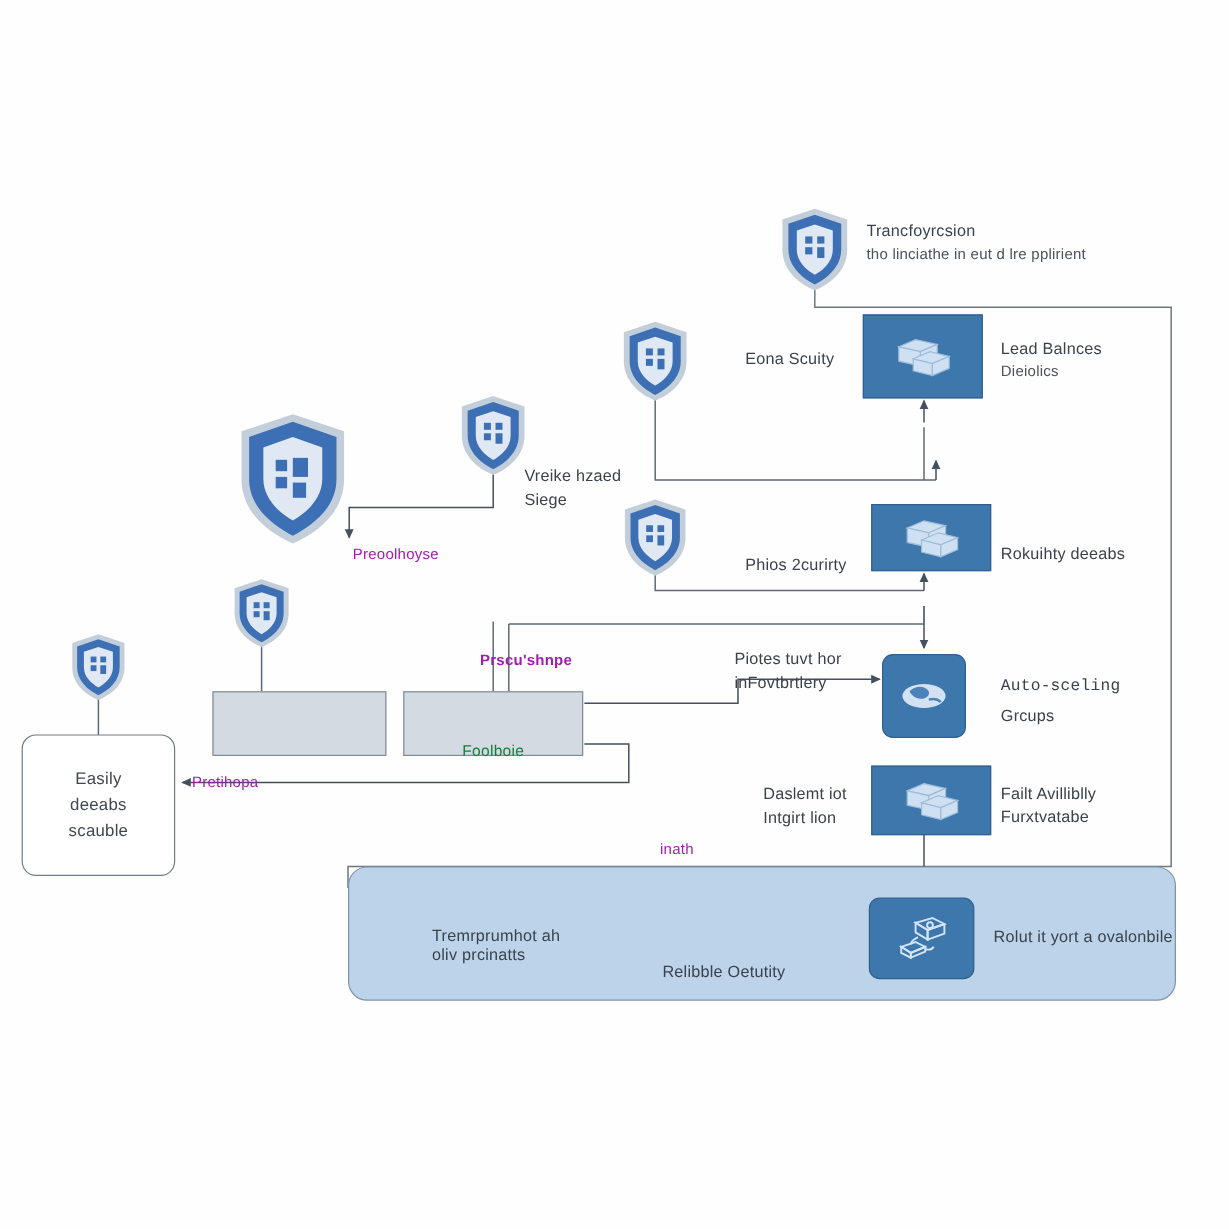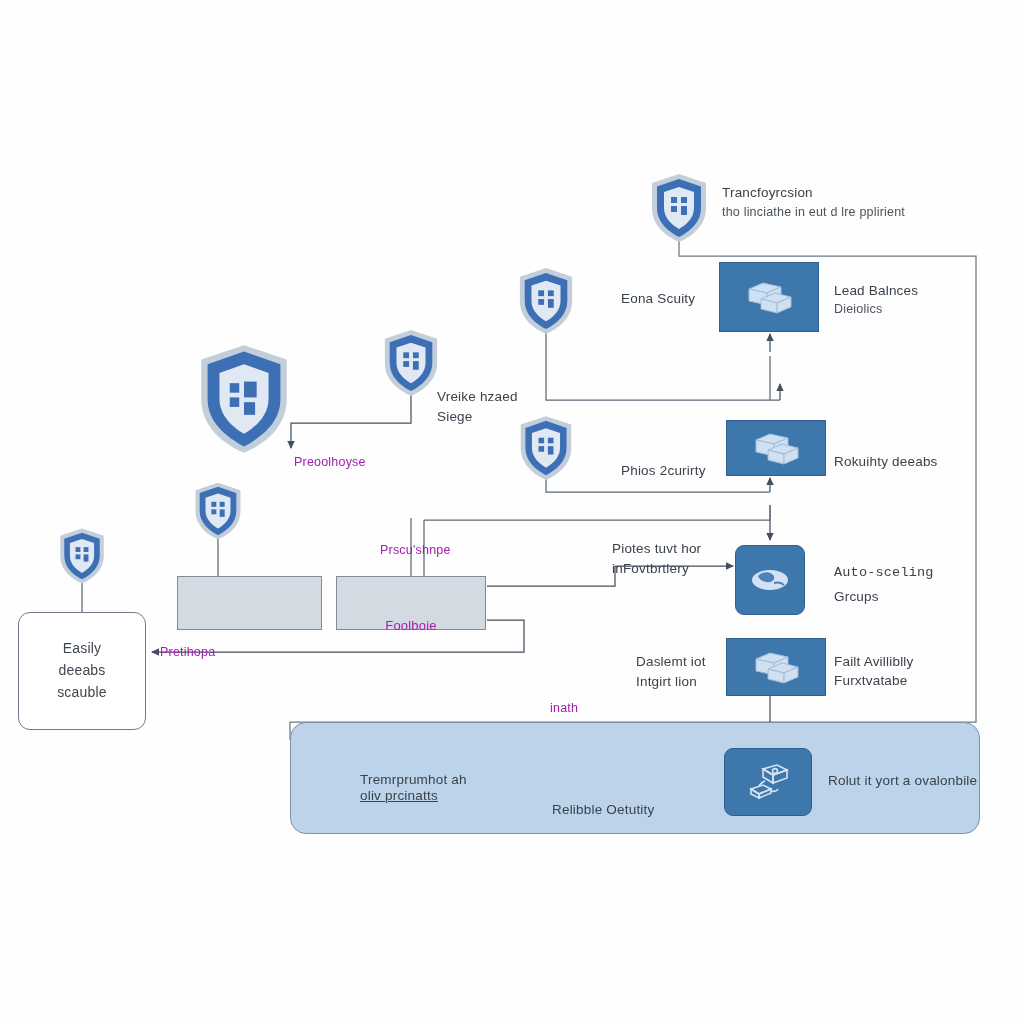--- a/index.html
+++ b/index.html
@@ -56,21 +56,21 @@
     position:absolute;
     color:#3a424c;
     font-size:13.5px;
     line-height:1.45;
     letter-spacing:.2px;
     white-space:pre-line;
   }
   .label.small{font-size:12.5px;color:#4a525c;}
   .label.edge{font-size:12.5px;color:#a21caf;}
   .boxtext{
-    font-size:13px;color:#a21caf;letter-spacing:.2px;margin-top:44px;
+    font-size:13px;color:#15803d;letter-spacing:.2px;margin-top:44px;
   }
   .cardtext{
     font-size:14px;color:#3f4750;line-height:1.55;letter-spacing:.2px;
   }
 
   
   .shield{position:absolute;}
   .shield svg{display:block;}
 </style>
 </head>
@@ -299,38 +299,38 @@
 
   <div class="label" style="left:437px;top:387px;text-align:left;">Vreike hzaed
 Siege</div>
 
   <div class="label" style="left:621px;top:441px;margin-top:20px;">Phios 2curirty</div>
 
   <div class="label" style="left:834px;top:452px;">Rokuihty deeabs</div>
 
   <div class="label edge" style="left:294px;top:453px;">Preoolhoyse</div>
 
-  <div class="label edge" style="left:380px;top:541px;">Prscu'shnpe</div>
+  <div class="label edge" style="left:400px;top:541px;font-weight:bold;">Prscu'shnpe</div>
 
   <div class="label" style="left:612px;top:539px;">Piotes tuvt hor
 inFovtbrtlery</div>
 
   <div class="label" style="left:834px;top:563px;font-family:Liberation Mono, monospace;">Auto-sceling</div>
   <div class="label" style="left:834px;top:587px;">Grcups</div>
 
   <div class="label" style="left:636px;top:652px;">Daslemt iot
 Intgirt lion</div>
 
   <div class="label" style="left:834px;top:652px;">Failt Avilliblly</div>
   <div class="label" style="left:834px;top:671px;">Furxtvatabe</div>
 
   <div class="label edge" style="left:160px;top:643px;">Pretihopa</div>
 
   <div class="label edge" style="left:550px;top:699px;">inath</div>
 
   <div class="label" style="left:360px;top:770px;">Tremrprumhot ah</div>
-  <div class="label" style="left:360px;top:786px;text-decoration:underline;">oliv prcinatts</div>
+  <div class="label" style="left:360px;top:786px;">oliv prcinatts</div>
 
   <div class="label" style="left:552px;top:800px;">Relibble Oetutity</div>
 
   <div class="label" style="left:828px;top:771px;">Rolut it yort a ovalonbile</div>
 
 </div>
 
 </body></html>

